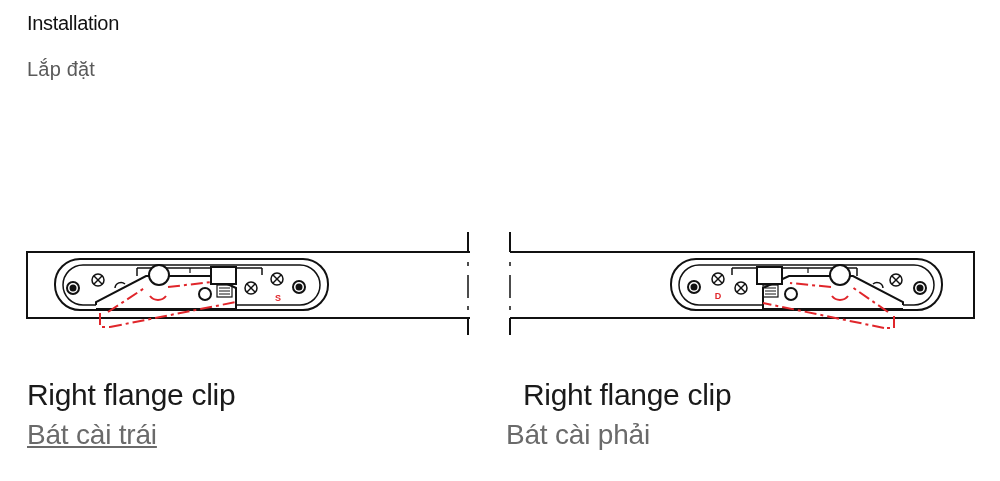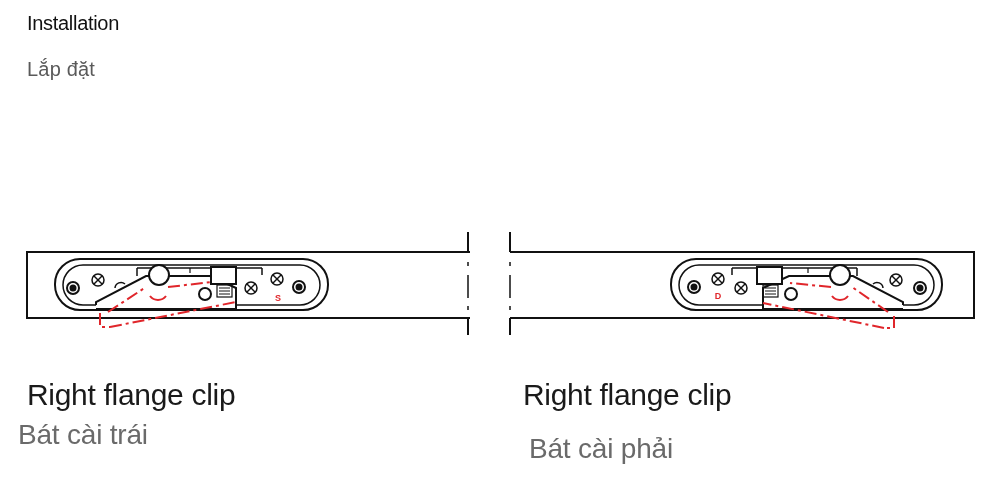--- a/index.html
+++ b/index.html
@@ -126,15 +126,15 @@
     <path d="M 894 316 L 894 328 L 884 328"></path>
     <line x1="884" y1="328" x2="763" y2="303"></line>
     <line x1="888" y1="312" x2="852" y2="287"></line>
     <line x1="831" y1="287" x2="790" y2="283"></line>
     <path d="M 832 296 A 10 10 0 0 0 848 296" stroke-dasharray="none"></path>
   </g>
   <text x="718" y="299" font-family="Liberation Sans, sans-serif" font-size="9" font-weight="700" fill="#e0262b" text-anchor="middle">D</text>
 </svg>
 
 <div class="caption" style="left:27px; top:378px;">Right flange clip</div>
-<div class="caption-sub" style="left:18px; top:419px;">Bát cài trái</div>
+<div class="caption-sub" style="left:27px; top:419px;text-decoration:underline;">Bát cài trái</div>
 <div class="caption" style="left:523px; top:378px;">Right flange clip</div>
-<div class="caption-sub" style="left:529px; top:419px;margin-top:14px;">Bát cài phải</div>
+<div class="caption-sub" style="left:506px; top:419px;">Bát cài phải</div>
 
 </body></html>

